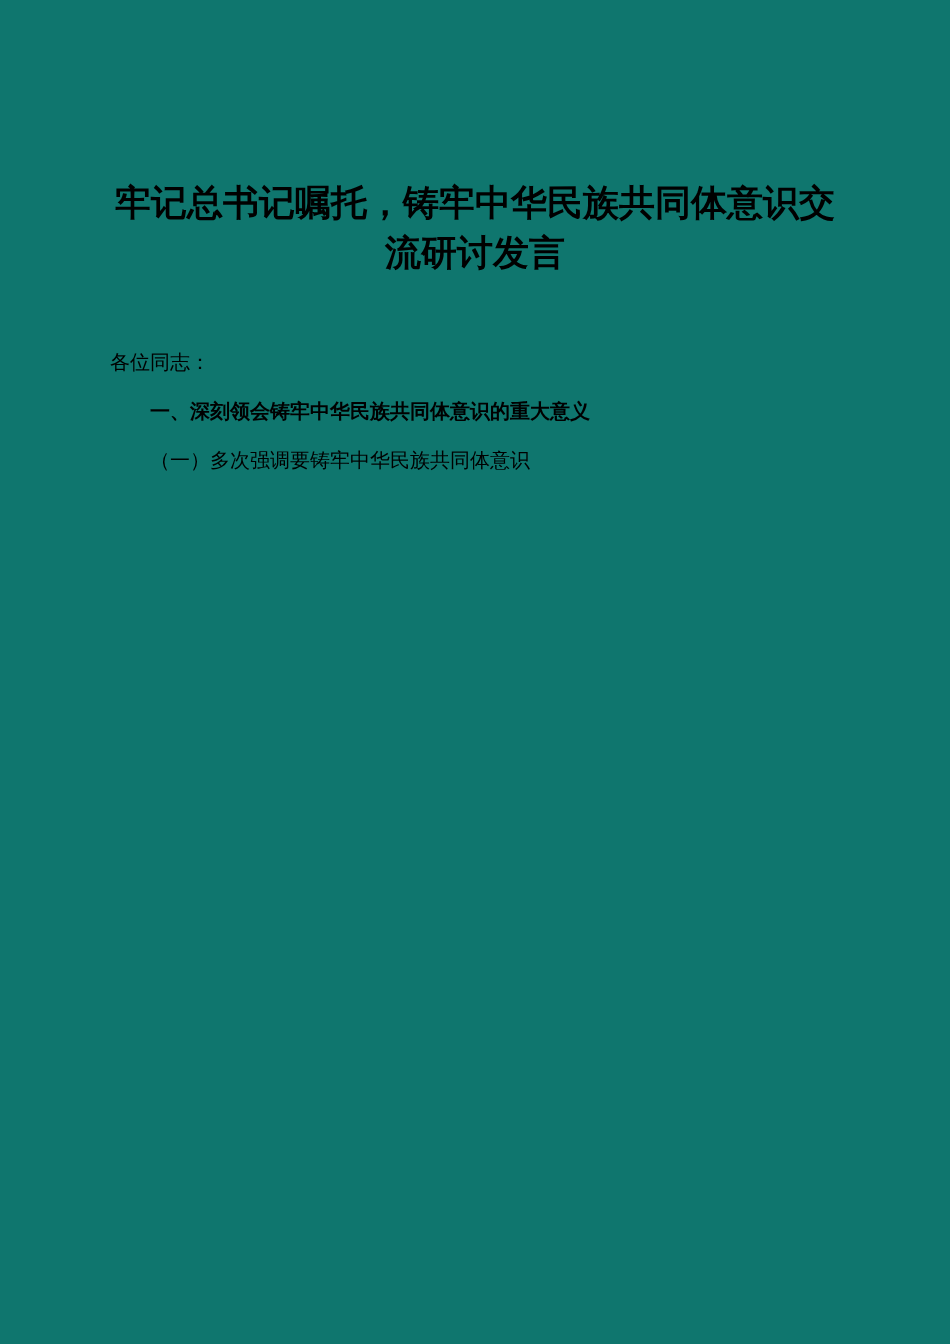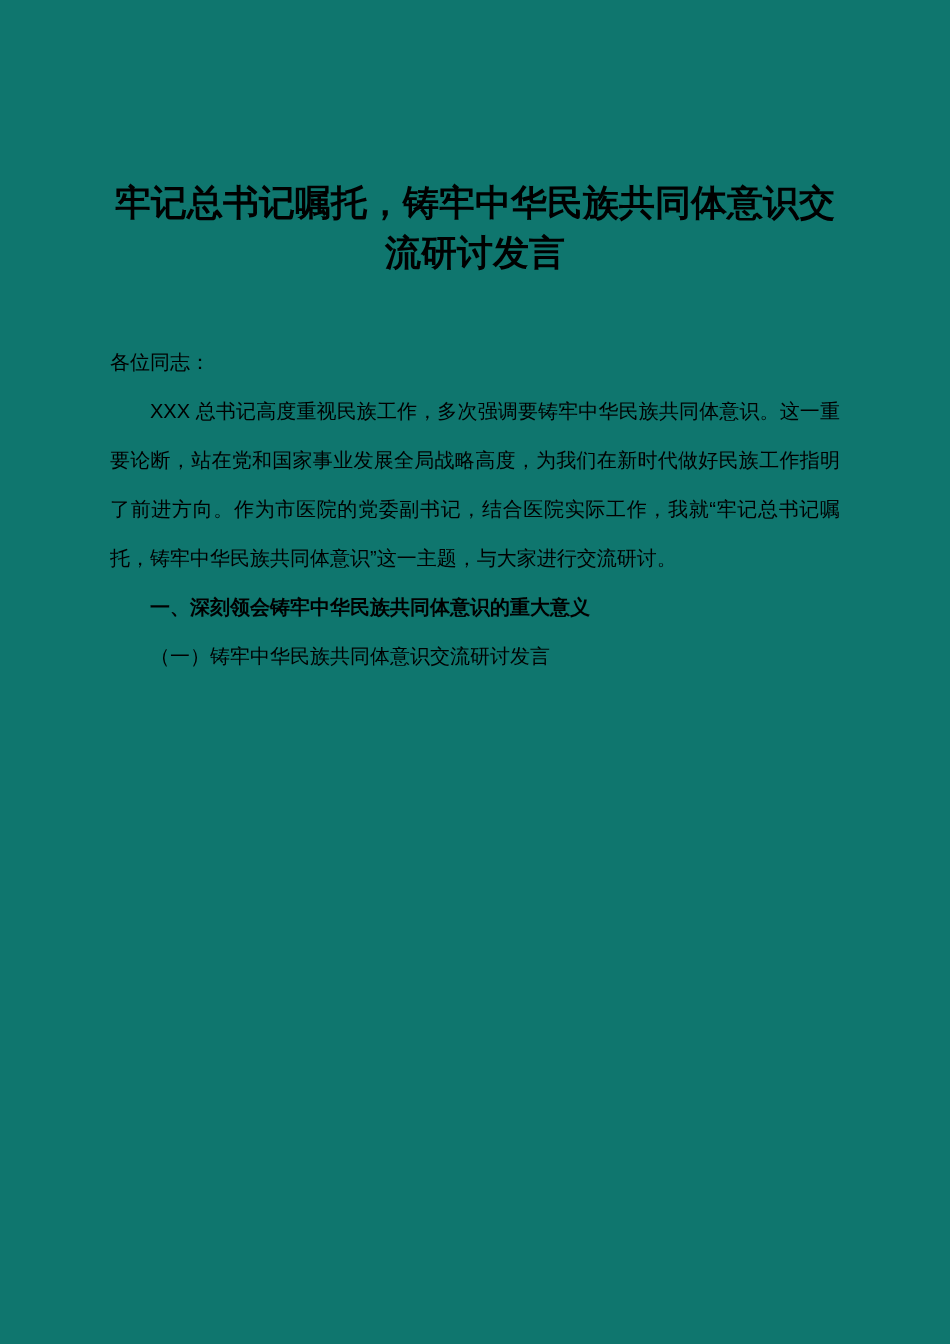--- a/index.html
+++ b/index.html
@@ -65,22 +65,21 @@
 
 <div class="page">
   <div class="doc">
 
     <div class="title">牢记总书记嘱托，铸牢中华民族共同体意识交流研讨发言</div>
 
     <div class="body-text">
 
       <p class="salutation">各位同志：</p>
 
-      <p class="para">XXX 总书记高度重视民族工作，多次强调要铸牢中华民族共同体意识。这一重要论断，站在党和国家事业发展全局战略高度，为我们在新时代做好民族工作指明了前进方向。作为市医院的党委副书记，结合医院实际工作，我就“牢记总书记嘱托，铸牢中华民族共同体意识”这一主题，与大家进行交流研讨。</p>
 
       <p class="h1">一、深刻领会铸牢中华民族共同体意识的重大意义</p>
 
-      <p class="h2">（一）铸牢中华民族共同体意识交流研讨发言</p>
+      <p class="h2">（一）多次强调要铸牢中华民族共同体意识</p>
 
 
     </div>
   </div>
 </div>
 
 </body></html>

